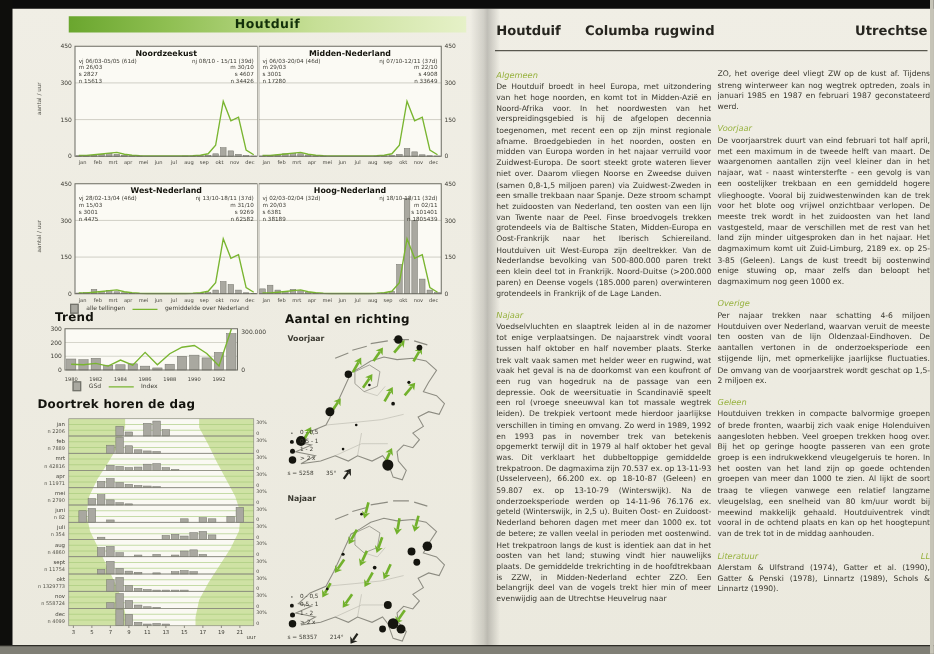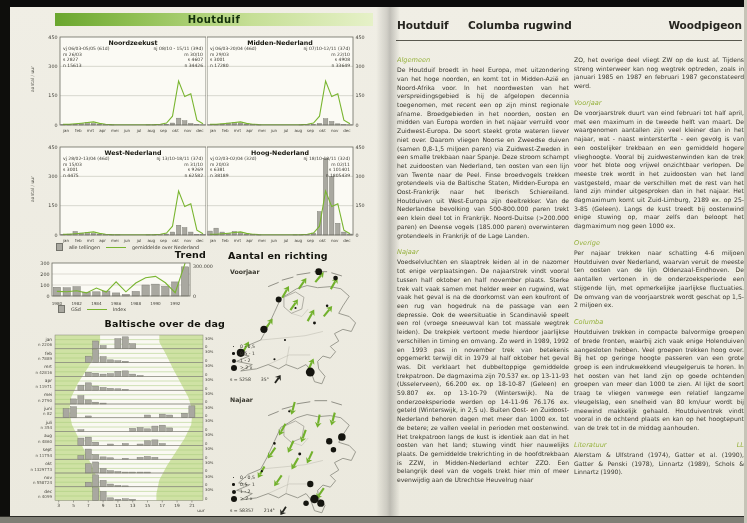--- a/index.html
+++ b/index.html
@@ -13,21 +13,21 @@
   .edge-right{position:absolute;left:744px;top:0;width:3px;height:523px;background:#c6c4b7;}
   .gutter{position:absolute;left:376px;top:7px;width:24px;height:509px;
     background:linear-gradient(90deg,rgba(0,0,0,0),rgba(0,0,0,0.13) 45%,rgba(0,0,0,0.20) 58%,rgba(0,0,0,0));}
   .abs{position:absolute;}
   
   .species-bar{position:absolute;left:55px;top:13px;width:318px;height:13px;
     background:linear-gradient(90deg,#6aa62e 0%,#8fbf52 25%,#c6df96 62%,#e6f1c8 100%);
     display:flex;align-items:center;justify-content:center;}
   .species-bar span{font-size:10px;font-weight:bold;color:#13300a;letter-spacing:.4px;}
   .ylab{position:absolute;font-size:4.5px;color:#55544c;transform:rotate(-90deg);transform-origin:0 0;white-space:nowrap;}
-  .sec-title{position:absolute;font-weight:bold;color:#14140e;font-size:9.5px;letter-spacing:.2px;text-align:right;}
+  .sec-title{position:absolute;font-weight:bold;color:#14140e;font-size:9.5px;letter-spacing:.2px;text-align:left;}
   .sec-title.left-align{text-align:right;}
   svg text{font-family:"DejaVu Sans",sans-serif;}
   .tk{font-size:4.8px;fill:#3c3b33;}
   .mo{font-size:4.1px;fill:#45443c;}
   .ct{font-size:6.3px;font-weight:bold;fill:#15150e;}
   .an{font-size:4.5px;fill:#3b3a32;}
   .dl{font-size:4.3px;fill:#3c3b33;}
   .dn{font-size:4px;fill:#55544a;}
   .dp{font-size:3.8px;fill:#45443c;}
   .chart-legend{position:absolute;display:flex;align-items:center;gap:6px;font-size:4.8px;color:#3b3a32;}
@@ -316,21 +316,21 @@
         <text x="115.5" y="44.5" class="mo" text-anchor="middle">1990</text>
         <text x="135.21428571428572" y="44.5" class="mo" text-anchor="middle">1992</text>
       </svg>
     <div class="chart-legend" style="left:58px;top:305px">
       <span class="lg-box"></span>
       <span>GSd</span>
       <span class="lg-line"></span>
       <span>Index</span>
     </div>
 
-    <div class="sec-title" style="left:30px;top:318px;width:195px">Baltische over de dag</div>
+    <div class="sec-title" style="left:30px;top:318px;width:195px">Doortrek horen de dag</div>
     <svg id="doortrek" class="abs" style="left:28px;top:333px" width="196" height="182">
         <rect x="27" y="2" width="148" height="165.60000000000002" fill="#cfe2a4"></rect>
         <polygon points="72.1,2 72.1,8.9 67.0,22.7 58.8,36.5 49.9,50.3 43.3,64.1 41.1,77.9 44.0,91.7 50.7,105.5 57.3,119.3 64.0,133.1 69.9,146.9 72.9,160.7 72.9,167.60000000000002 128.4,167.60000000000002 128.4,160.7 131.3,146.9 138.7,133.1 147.6,119.3 156.5,105.5 163.2,91.7 164.6,77.9 160.2,64.1 152.8,50.3 145.4,36.5 138.7,22.7 131.3,8.9 131.3,2" fill="#faf9f3"></polygon>
         <line x1="27" y1="6.6000000000000005" x2="175" y2="6.6000000000000005" stroke="#a5c878" stroke-width="0.5"></line>
         <line x1="27" y1="11.200000000000001" x2="175" y2="11.200000000000001" stroke="#a5c878" stroke-width="0.5"></line>
         <rect x="64.666" y="7.98" width="6.068" height="7.82" fill="#a9a8a0" stroke="#73736b" stroke-width="0.4"></rect>
         <rect x="72.06599999999999" y="12.58" width="6.068" height="3.22" fill="#a9a8a0" stroke="#73736b" stroke-width="0.4"></rect>
         <rect x="86.866" y="5.6800000000000015" width="6.068" height="10.12" fill="#a9a8a0" stroke="#73736b" stroke-width="0.4"></rect>
         <rect x="94.26599999999999" y="3.84" width="6.068" height="11.96" fill="#a9a8a0" stroke="#73736b" stroke-width="0.4"></rect>
         <rect x="101.666" y="10.740000000000002" width="6.068" height="5.06" fill="#a9a8a0" stroke="#73736b" stroke-width="0.4"></rect>
@@ -725,21 +725,21 @@
           </span>
         </div>
       </div>
     </div>
   </div>
 
   <div>
     <div class="sp-header">
       <span class="sp-nl">Houtduif</span>
       <span class="sp-sci">Columba rugwind</span>
-      <span class="sp-en">Woodpigeon</span>
+      <span class="sp-en">Utrechtse</span>
     </div>
     <div class="rule"></div>
 
     <div class="col col1">
       <div class="sect">
         <div class="shead">Algemeen</div>
         <p>De Houtduif broedt in heel Europa, met uitzondering van het hoge noorden, en komt tot in Midden-Azië en Noord-Afrika voor. In het noordwesten van het verspreidingsgebied is hij de afgelopen decennia toegenomen, met recent een op zijn minst regionale afname. Broedgebieden in het noorden, oosten en midden van Europa worden in het najaar verruild voor Zuidwest-Europa. De soort steekt grote wateren liever niet over. Daarom vliegen Noorse en Zweedse duiven (samen 0,8-1,5 miljoen paren) via Zuidwest-Zweden in een smalle trekbaan naar Spanje. Deze stroom schampt het zuidoosten van Nederland, ten oosten van een lijn van Twente naar de Peel. Finse broedvogels trekken grotendeels via de Baltische Staten, Midden-Europa en Oost-Frankrijk naar het Iberisch Schiereiland. Houtduiven uit West-Europa zijn deeltrekker. Van de Nederlandse bevolking van 500-800.000 paren trekt een klein deel tot in Frankrijk. Noord-Duitse (&gt;200.000 paren) en Deense vogels (185.000 paren) overwinteren grotendeels in Frankrijk of de Lage Landen.</p>
       </div>
       <div class="sect">
         <div class="shead">Najaar</div>
@@ -754,21 +754,21 @@
       </div>
       <div class="sect">
         <div class="shead">Voorjaar</div>
         <p>De voorjaarstrek duurt van eind februari tot half april, met een maximum in de tweede helft van maart. De waargenomen aantallen zijn veel kleiner dan in het najaar, wat - naast wintersterfte - een gevolg is van een oostelijker trekbaan en een gemiddeld hogere vlieghoogte. Vooral bij zuidwestenwinden kan de trek voor het blote oog vrijwel onzichtbaar verlopen. De meeste trek wordt in het zuidoosten van het land vastgesteld, maar de verschillen met de rest van het land zijn minder uitgesproken dan in het najaar. Het dagmaximum komt uit Zuid-Limburg, 2189 ex. op 25-3-85 (Geleen). Langs de kust treedt bij oostenwind enige stuwing op, maar zelfs dan beloopt het dagmaximum nog geen 1000 ex.</p>
       </div>
       <div class="sect">
         <div class="shead">Overige</div>
         <p>Per najaar trekken naar schatting 4-6 miljoen Houtduiven over Nederland, waarvan veruit de meeste ten oosten van de lijn Oldenzaal-Eindhoven. De aantallen vertonen in de onderzoeksperiode een stijgende lijn, met opmerkelijke jaarlijkse fluctuaties. De omvang van de voorjaarstrek wordt geschat op 1,5-2 miljoen ex.</p>
       </div>
       <div class="sect">
-        <div class="shead">Columba</div>
+        <div class="shead">Geleen</div>
         <p>Houtduiven trekken in compacte balvormige groepen of brede fronten, waarbij zich vaak enige Holenduiven aangesloten hebben. Veel groepen trekken hoog over. Bij het op geringe hoogte passeren van een grote groep is een indrukwekkend vleugelgeruis te horen. In het oosten van het land zijn op goede ochtenden groepen van meer dan 1000 te zien. Al lijkt de soort traag te vliegen vanwege een relatief langzame vleugelslag, een snelheid van 80 km/uur wordt bij meewind makkelijk gehaald. Houtduiventrek vindt vooral in de ochtend plaats en kan op het hoogtepunt van de trek tot in de middag aanhouden.</p>
       </div>
       <div class="sect">
         <div class="shead lit-row">
           <span>Literatuur</span>
           <span>LL</span>
         </div>
         <p>Alerstam &amp; Ulfstrand (1974), Gatter et al. (1990), Gatter &amp; Penski (1978), Linnartz (1989), Schols &amp; Linnartz (1990).</p>
       </div>
     </div>

